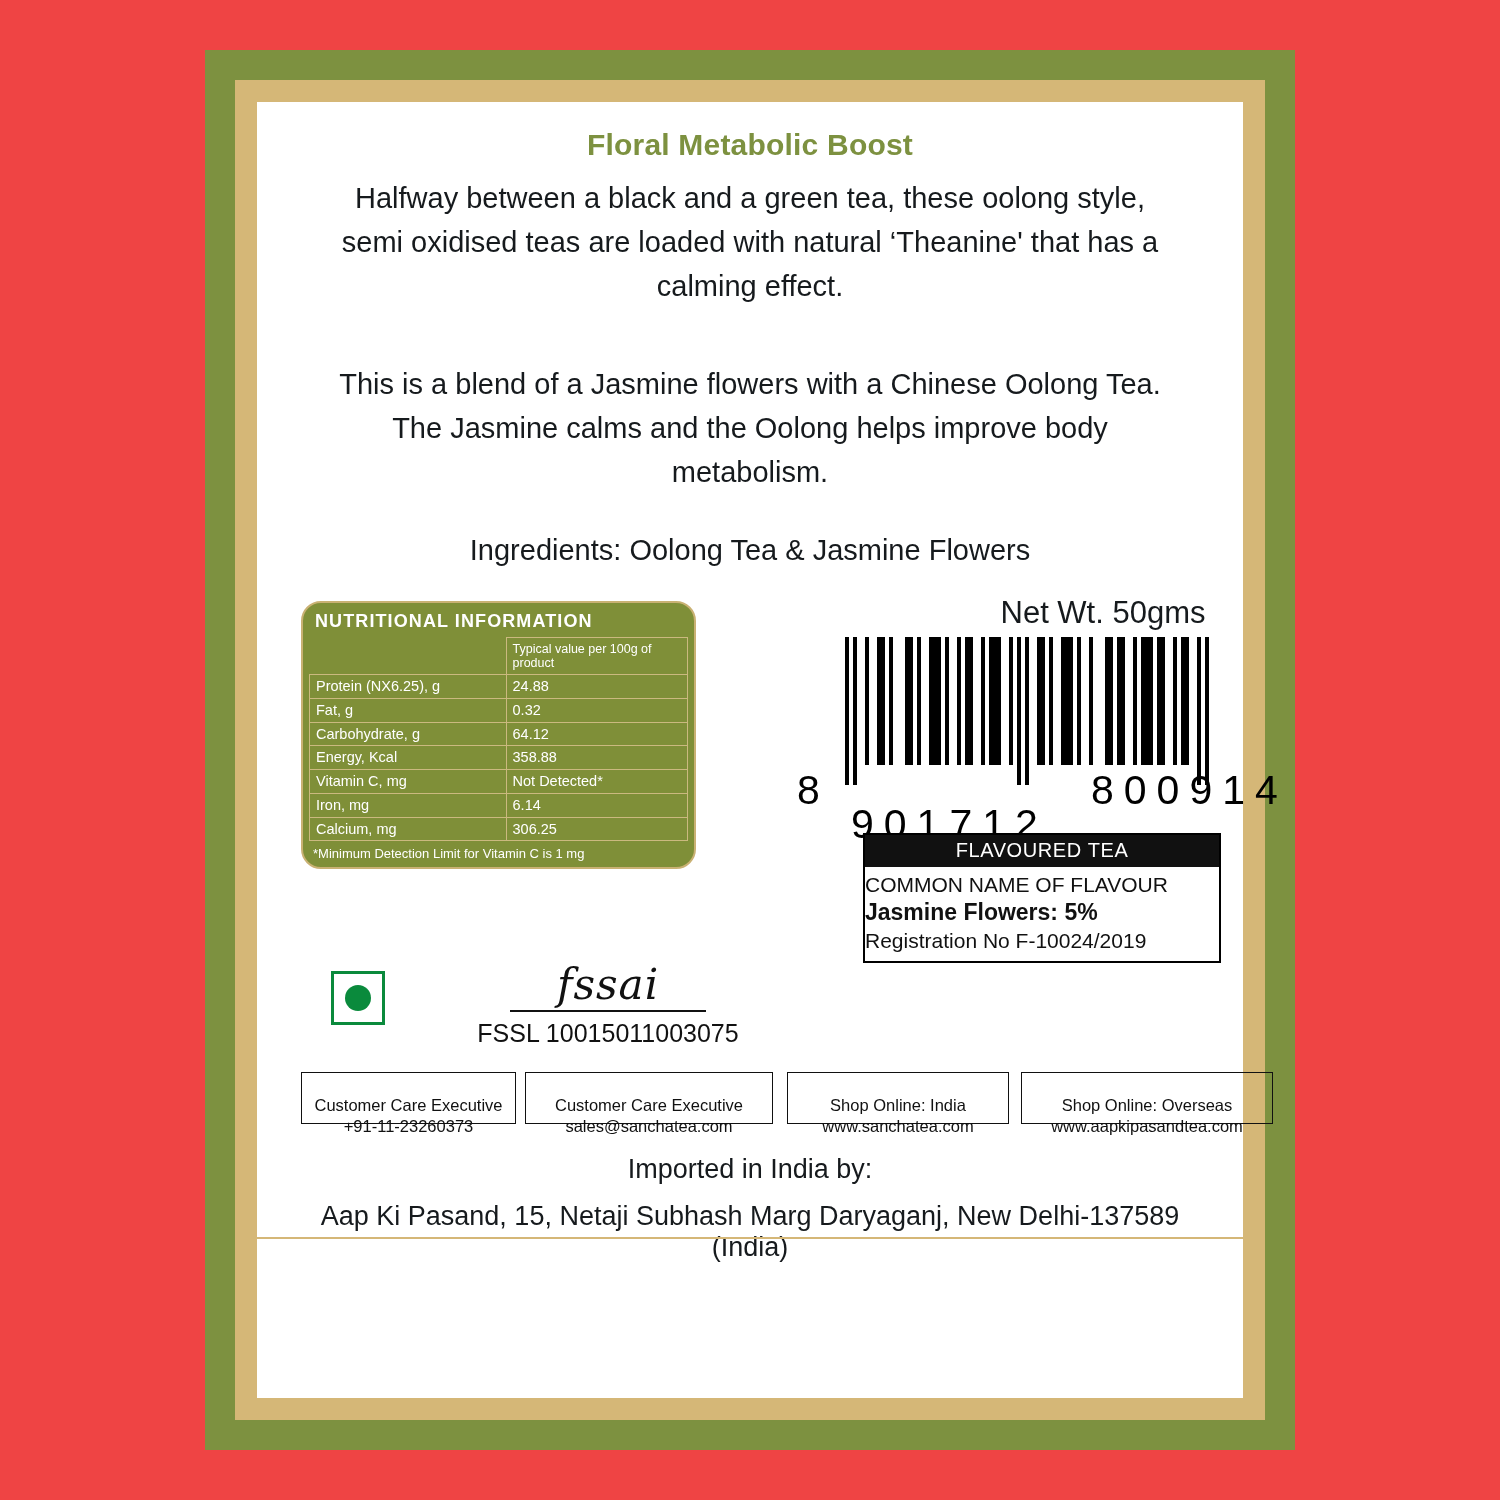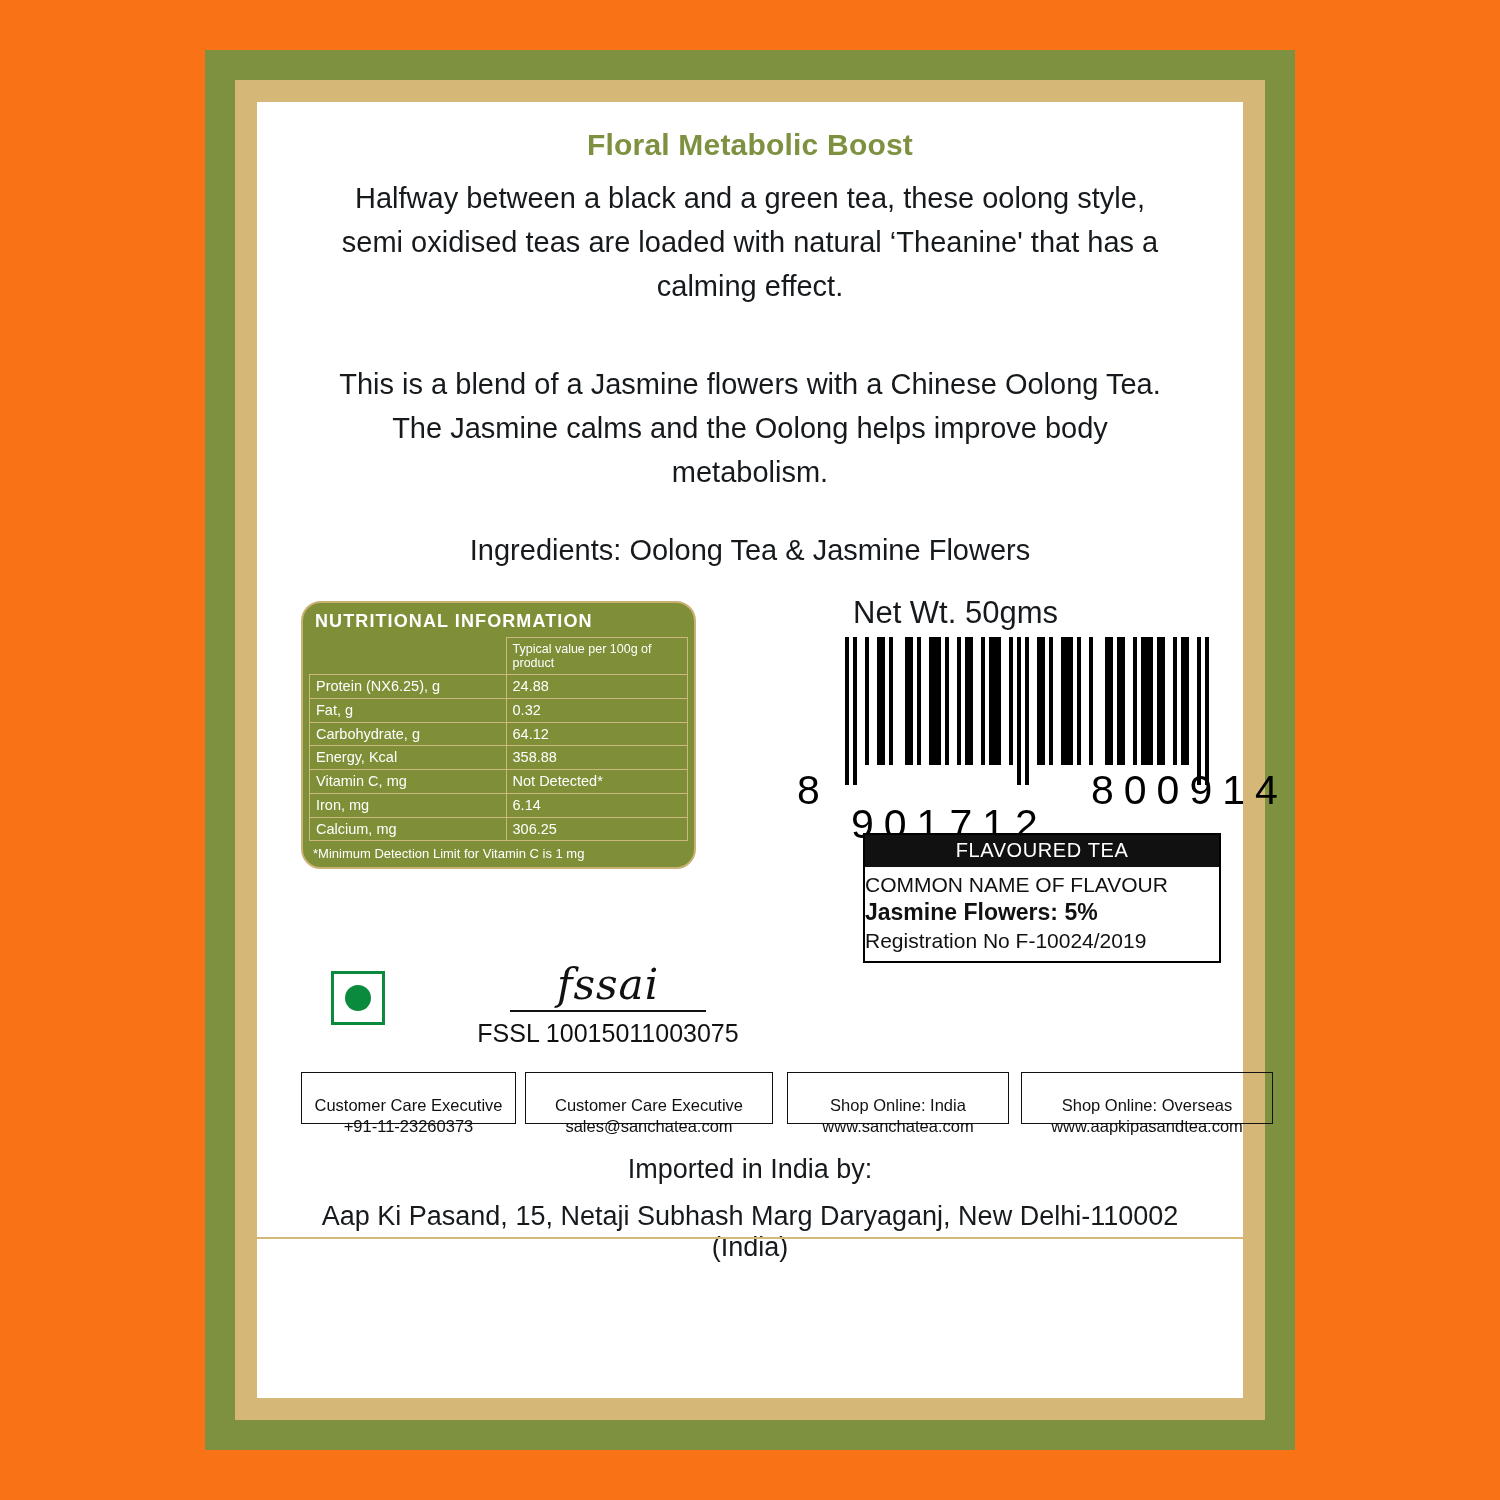--- a/index.html
+++ b/index.html
@@ -11,21 +11,21 @@
     width: 1500px;
     height: 1500px;
     font-family: "Liberation Sans", sans-serif;
     overflow: hidden;
   }
 
   .page {
     position: relative;
     width: 1500px;
     height: 1500px;
-    background: #f97316;
+    background: #ef4444;
     text-decoration: underline;
   }
 
   
   .olive-frame {
     position: absolute;
     left: 205px;
     top: 50px;
     width: 1090px;
     height: 1400px;
@@ -151,20 +151,21 @@
     font-size: 13px;
     padding: 5px 4px 1px 4px;
   }
 
   
   .netwt {
     position: absolute;
     left: 560px;
     top: -6px;
     width: 500px;
+    text-align: center;
     font-size: 31px;
     color: #161a1d;
   }
   .barcode-wrap {
     position: absolute;
     left: 500px;
     top: 36px;
     width: 560px;
   }
   .barcode {
@@ -473,21 +474,21 @@
               <div class="b2">www.aapkipasandtea.com</div>
             </div>
             <div class="cbox c3">
               <div class="b1">Shop Online: India</div>
               <div class="b2">www.sanchatea.com</div>
             </div>
           </div>
 
           <div class="imported">
             <div class="t1">Imported in India by:</div>
-            <div class="t2">Aap Ki Pasand, 15, Netaji Subhash Marg Daryaganj, New Delhi-110002 (India)</div>
+            <div class="t2">Aap Ki Pasand, 15, Netaji Subhash Marg Daryaganj, New Delhi-137589 (India)</div>
           </div>
 
         </div>
 
         <div class="bottom-divider"></div>
 
       </div>
     </div>
   </div>
 </div>

